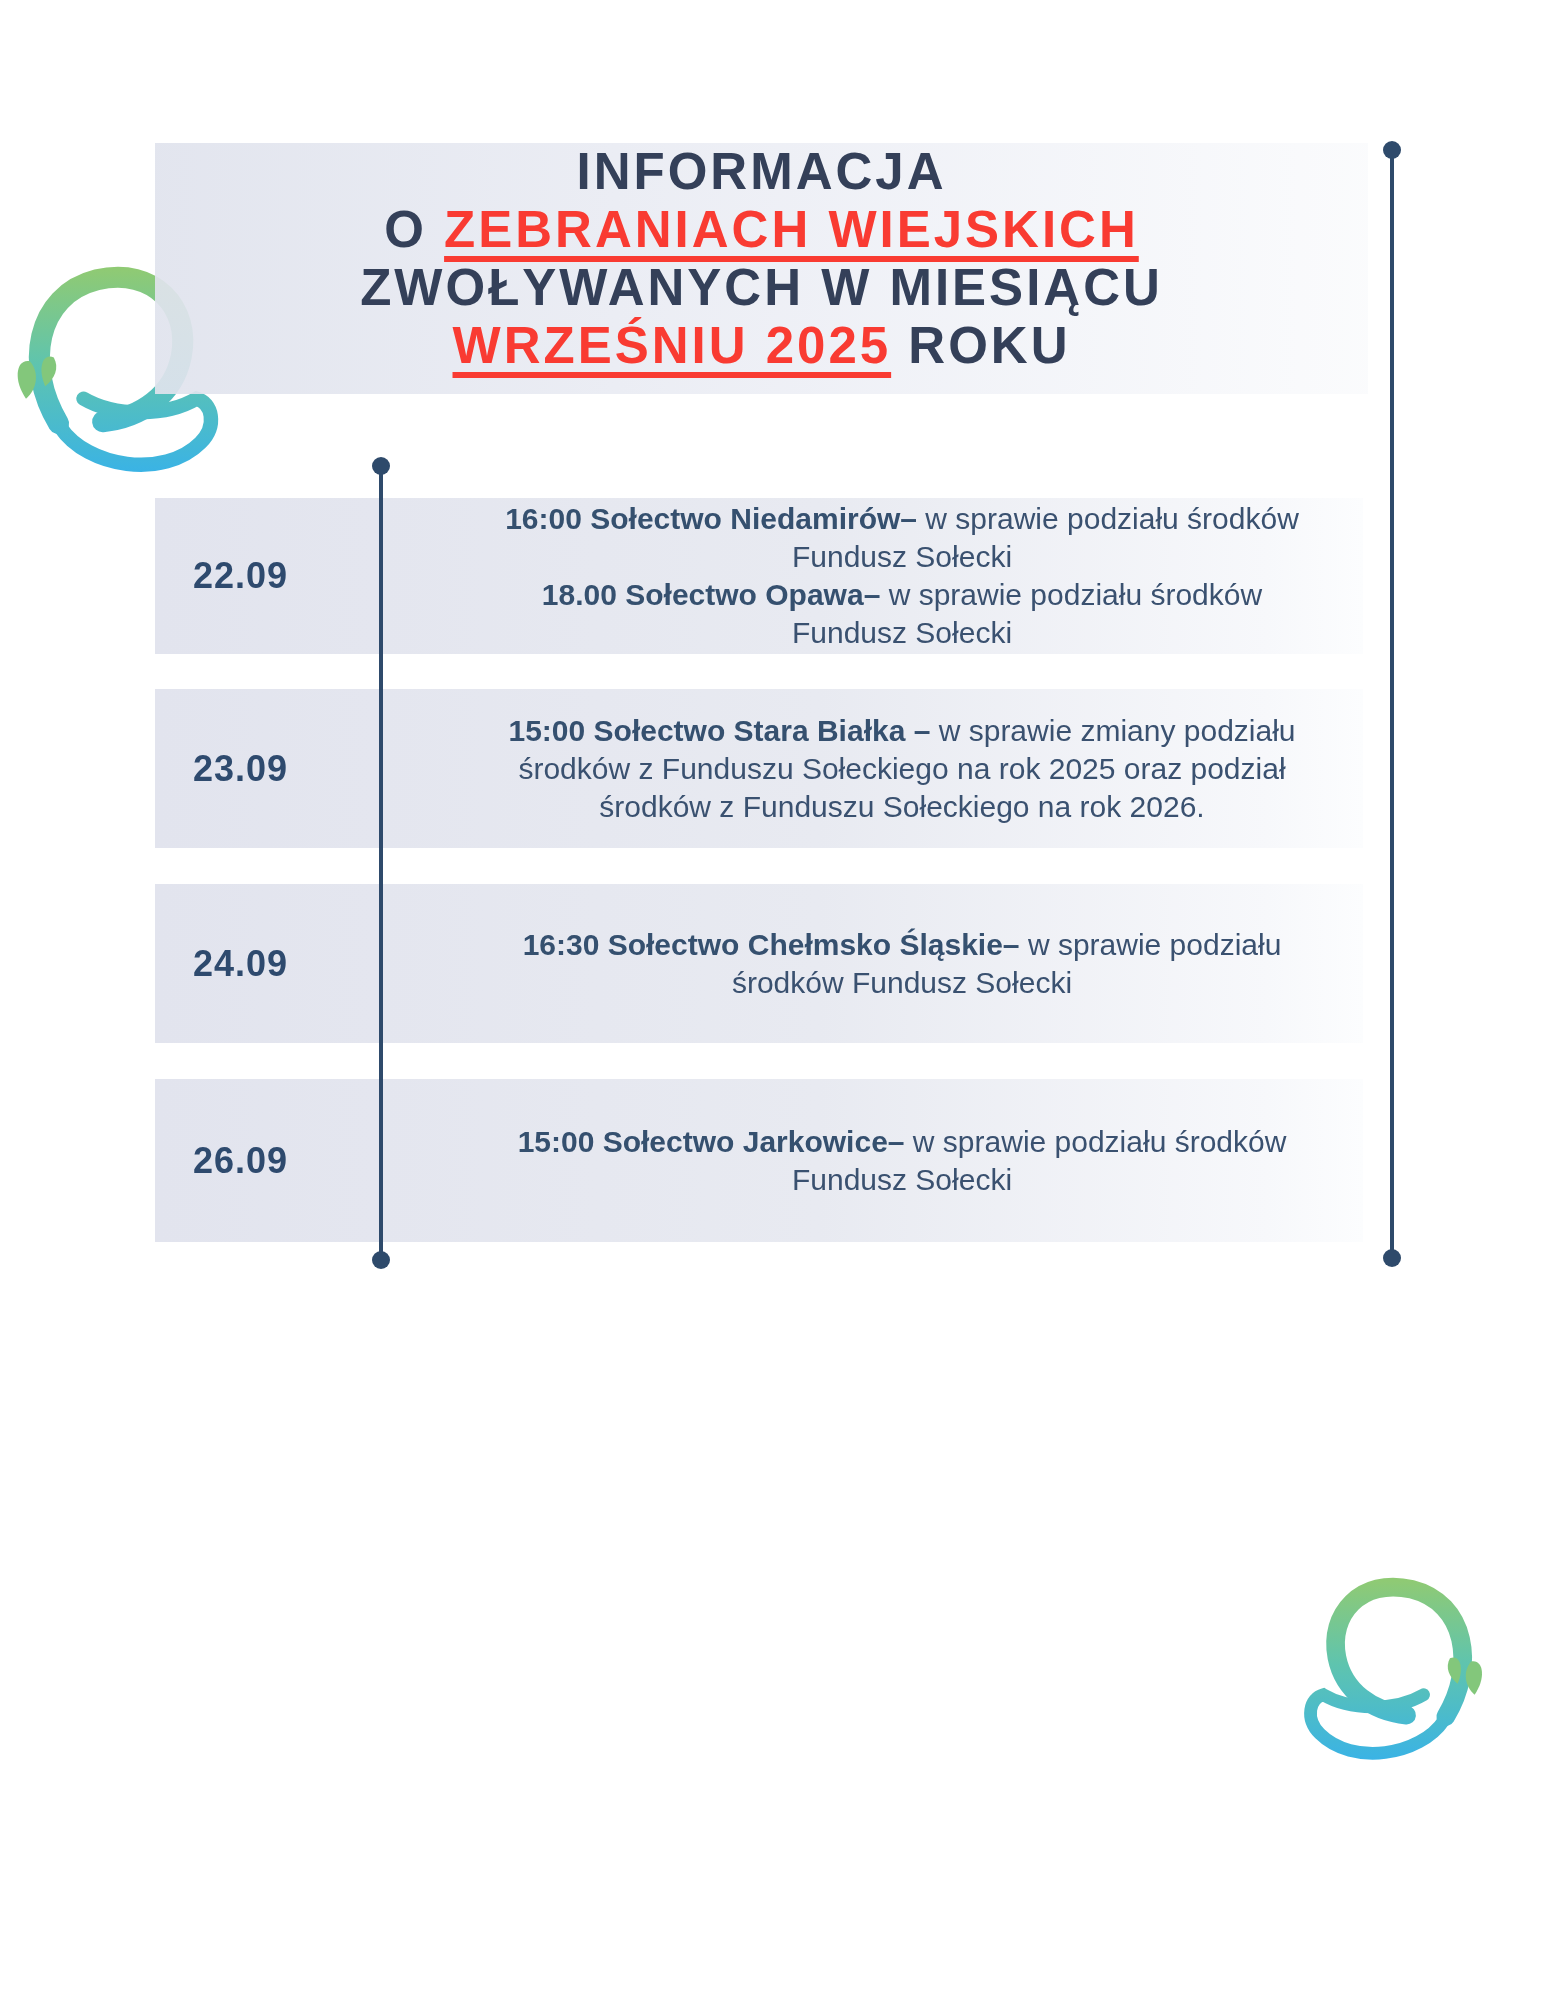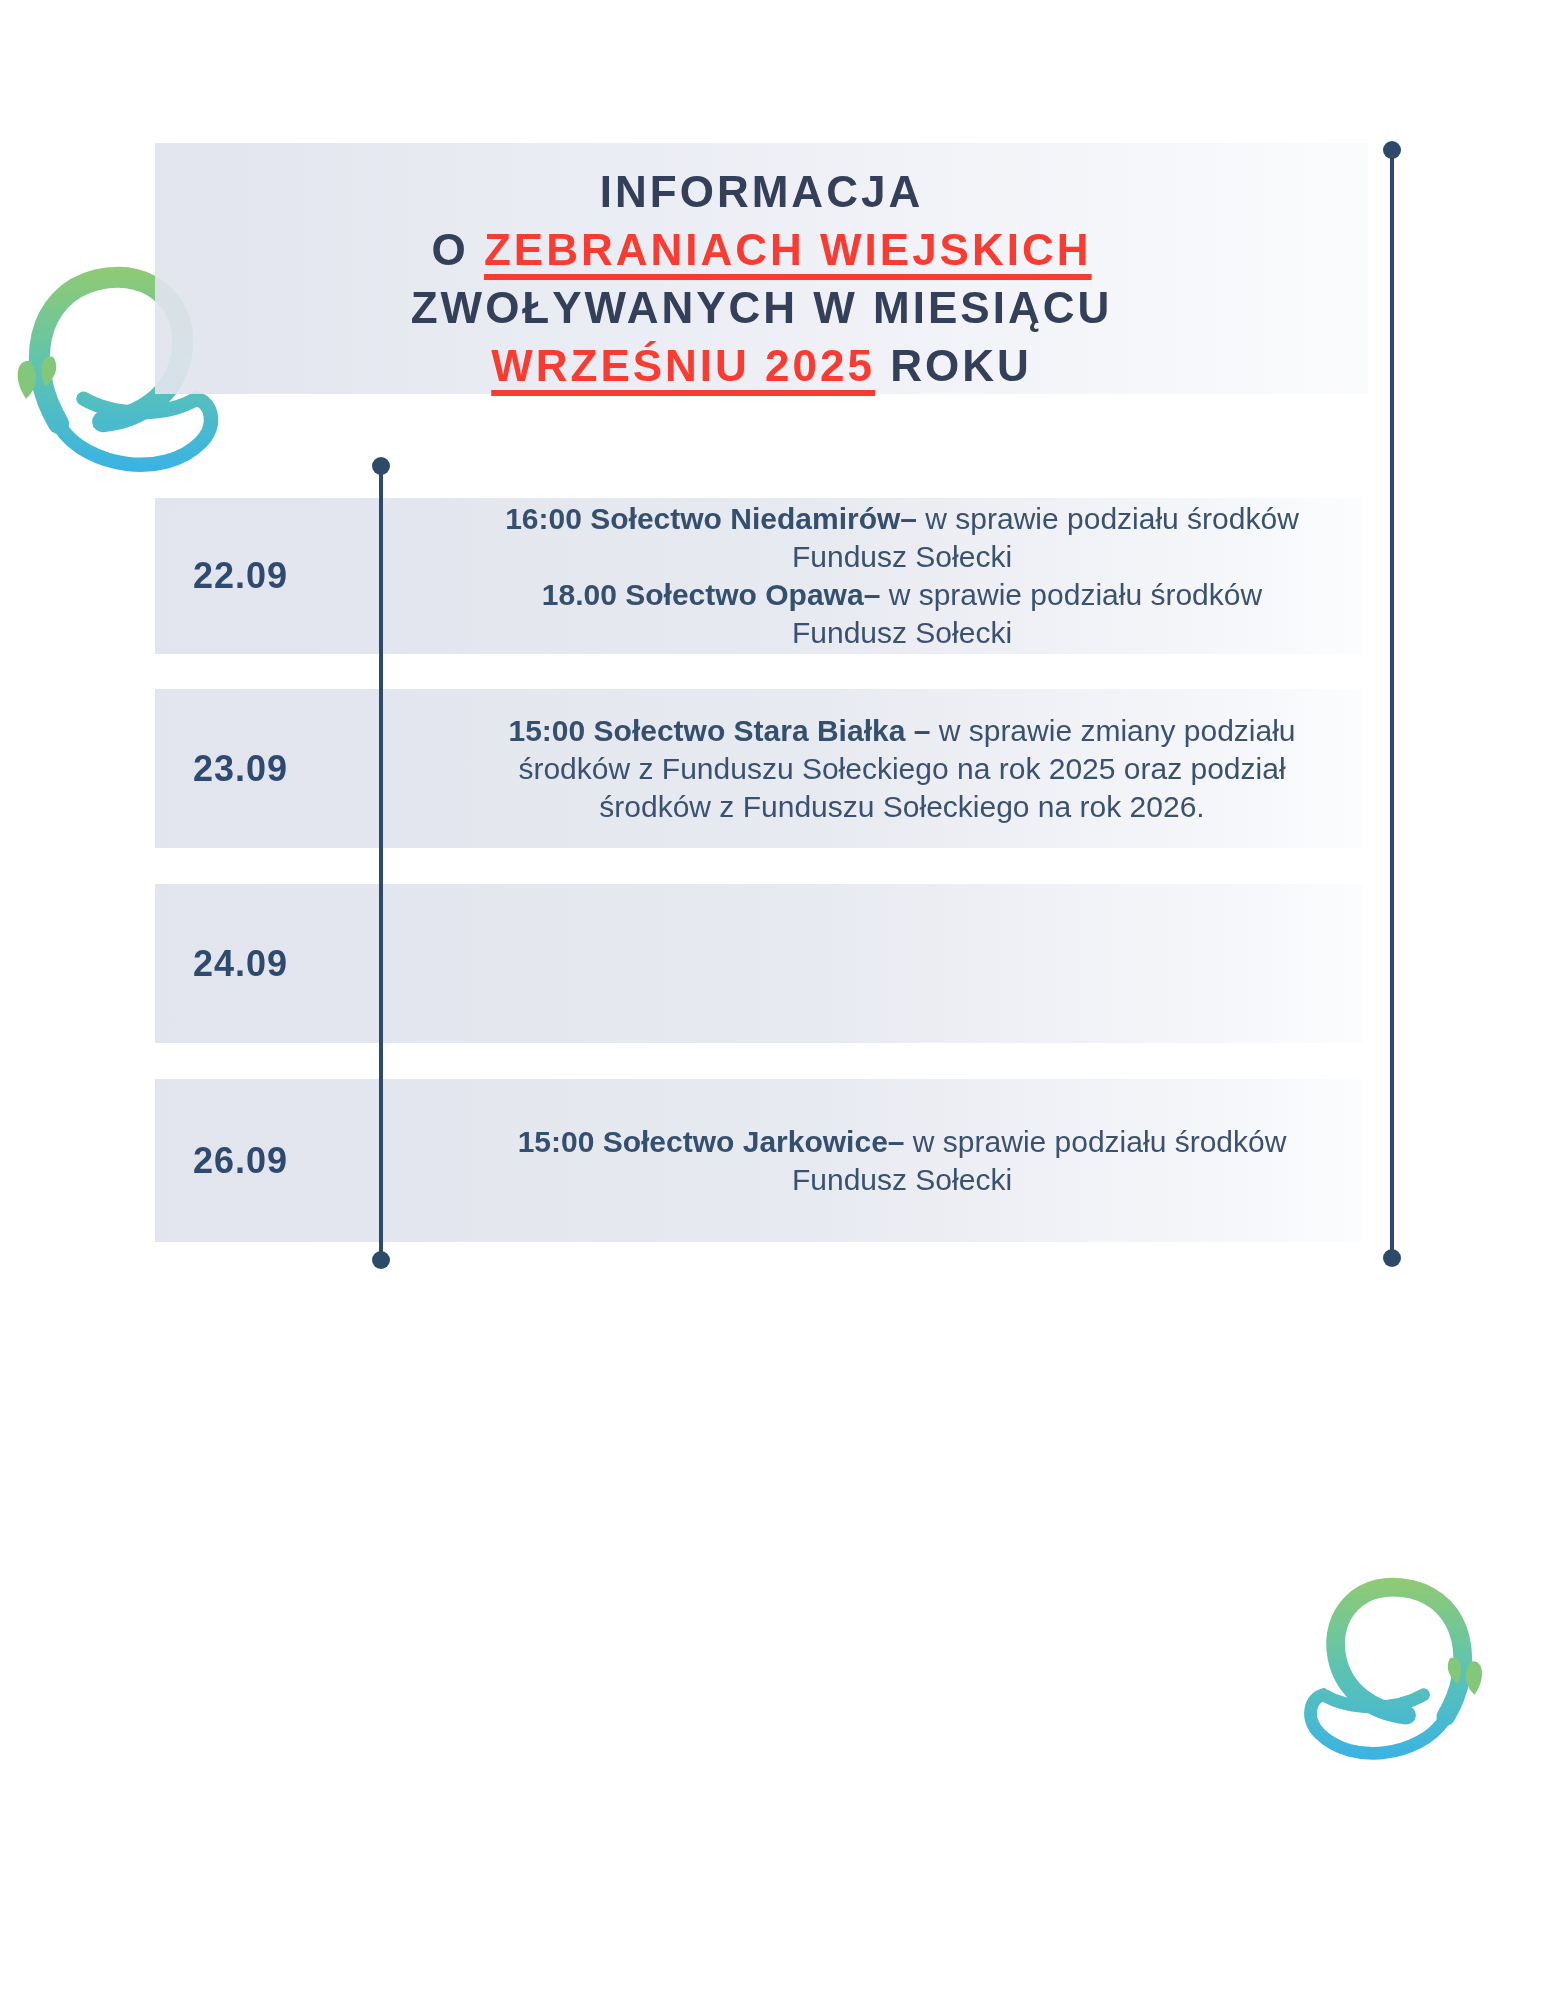--- a/index.html
+++ b/index.html
@@ -7,21 +7,21 @@
         font-family:"Liberation Sans",sans-serif;}
 
   
   .butterfly{position:absolute;z-index:1;}
   .bf-topleft{left:3px;top:250px;width:230px;height:236px;}
   .bf-bottomright{left:1291px;top:1564px;width:204px;height:207px;transform:scaleX(-1);}
 
   
   .header-panel{position:absolute;left:155px;top:143px;width:1213px;height:251px;z-index:2;
     background:linear-gradient(90deg,rgba(224,227,237,.92) 0%,rgba(236,238,245,.85) 55%,rgba(249,250,252,.75) 100%);}
-  .title{width:100%;text-align:center;padding-top:20px;font-weight:bold;font-size:44px;
+  .title{width:100%;text-align:center;padding-top:0;font-weight:bold;font-size:51px;
          line-height:58px;letter-spacing:3px;color:#344059;}
   .title-line{white-space:nowrap;}
   .seg-navy{color:#344059;}
   .seg-red-underline{color:#f93b32;text-decoration:underline;text-decoration-color:#f93b32;
          text-decoration-thickness:6px;text-underline-offset:9px;margin-top:27px;}
 
   
   .vline{position:absolute;width:4px;background:#2e4a6b;z-index:3;}
   .vline-left{left:379px;top:466px;height:794px;}
   .vline-right{left:1390px;top:150px;height:1108px;}
@@ -108,20 +108,24 @@
   <div class="row-band band2">
     <div class="row-date">23.09</div>
     <div class="row-text">
         <div><span class="b">15:00 Sołectwo Stara Białka –</span><span> w sprawie zmiany podziału</span></div>
         <div><span>środków z Funduszu Sołeckiego na rok 2025 oraz podział</span></div>
         <div><span>środków z Funduszu Sołeckiego na rok 2026.</span></div>
       </div>
   </div>
   <div class="row-band band3">
     <div class="row-date">24.09</div>
+    <div class="row-text">
+        <div><span class="b">16:30 Sołectwo Chełmsko Śląskie–</span><span> w sprawie podziału</span></div>
+        <div><span>środków Fundusz Sołecki</span></div>
+      </div>
   </div>
   <div class="row-band band4">
     <div class="row-date">26.09</div>
     <div class="row-text">
         <div><span class="b">15:00 Sołectwo Jarkowice–</span><span> w sprawie podziału środków</span></div>
         <div><span>Fundusz Sołecki</span></div>
       </div>
   </div>
 
 

